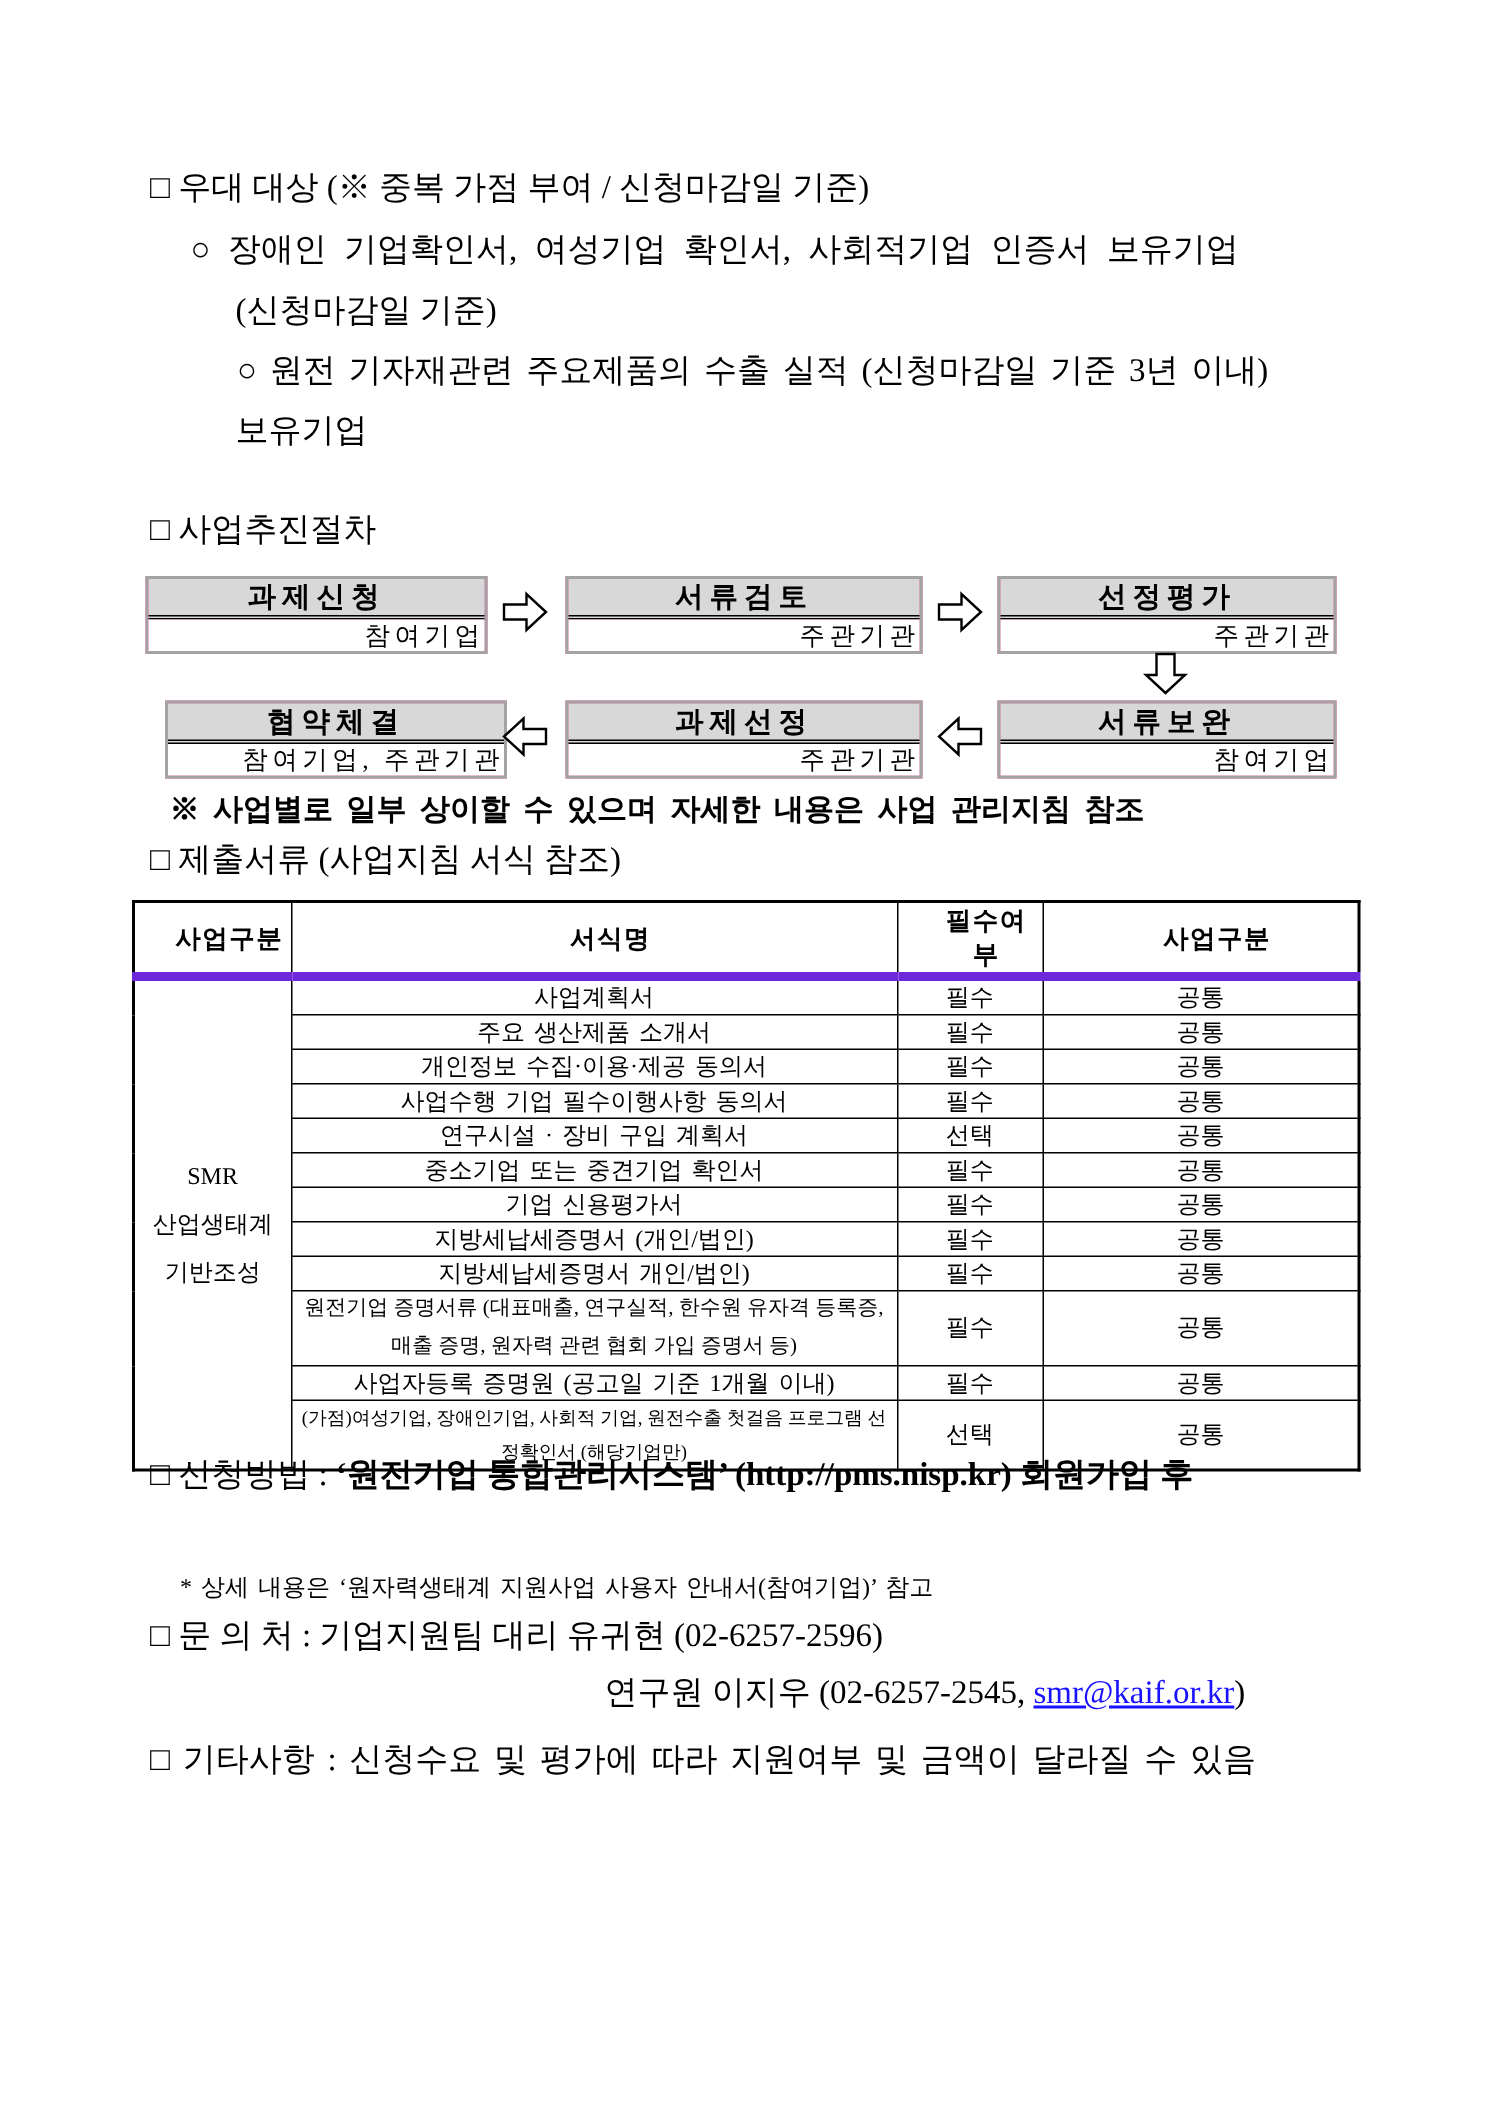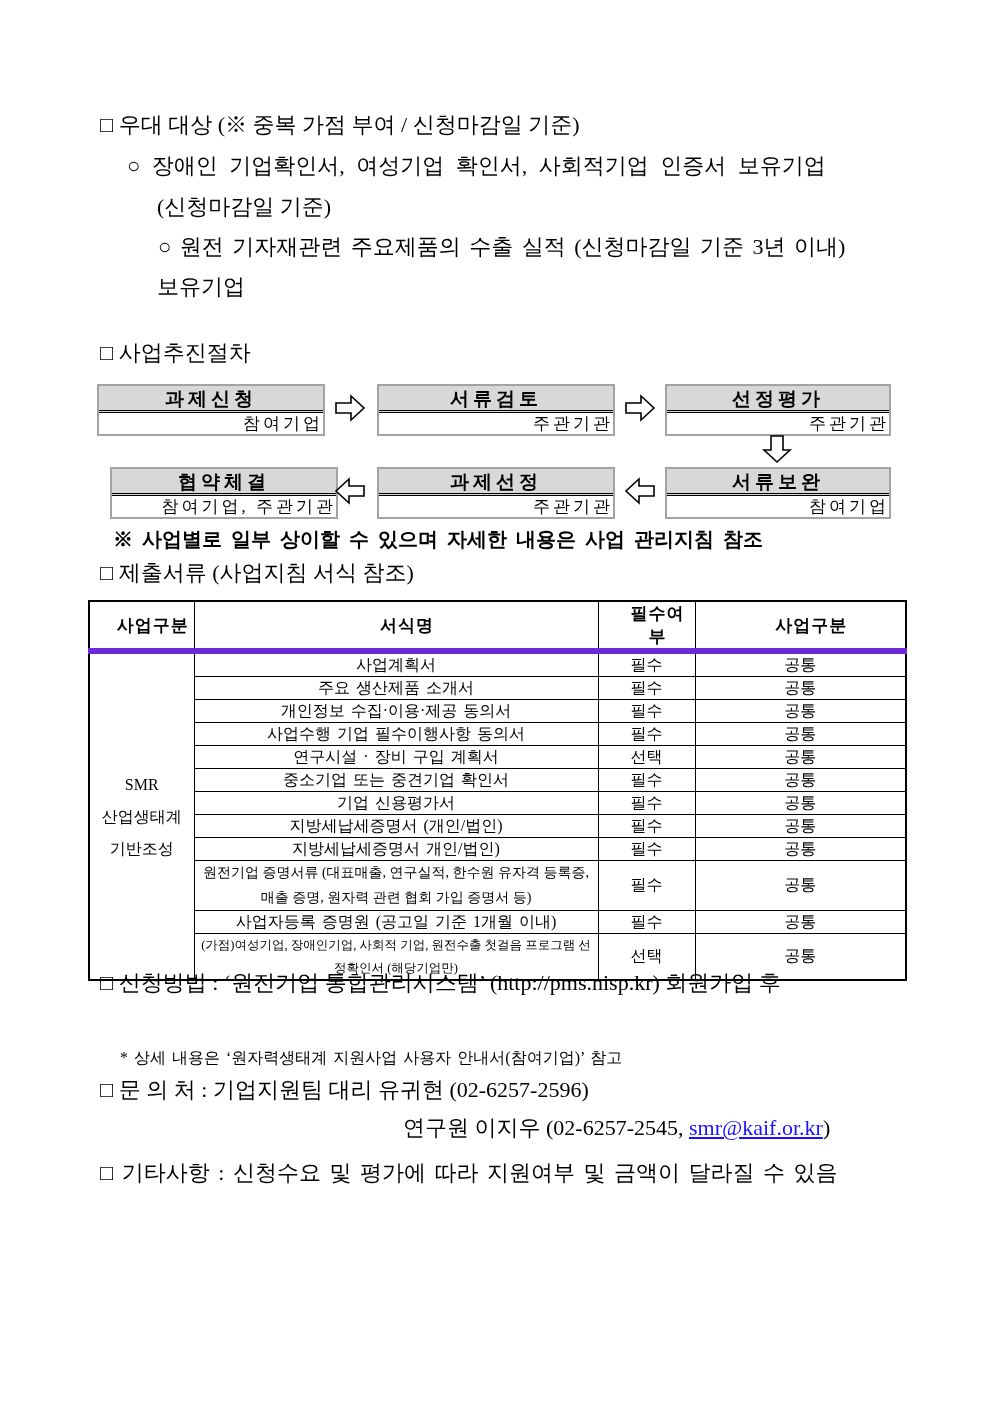--- a/index.html
+++ b/index.html
@@ -5,21 +5,21 @@
   html,body{margin:0;padding:0;background:#ffffff;}
   .page{
     position:relative;width:992px;height:1403px;background:#ffffff;
     font-family:"Liberation Serif","DejaVu Serif",serif;color:#000;
     overflow:hidden;
   }
   .abs{position:absolute;white-space:nowrap;}
   .body-line{font-size:22px;line-height:1.2;}
   .ws{word-spacing:6px;}
   .ws2{word-spacing:3px;}
-  .bold{font-weight:normal;}
+  .bold{font-weight:bold;}
   .note-line{font-size:20px;font-weight:bold;word-spacing:4px;}
   .footnote{font-size:16px;word-spacing:2px;}
   .email-link{color:#1a12ff;text-decoration:underline;}
 
   
   .flow-box{
     position:absolute;border:2px solid #a3a3a3;background:#ec4899;box-sizing:border-box;
   }
   .flow-title{
     background:#d8d8d8;font-weight:bold;font-size:19px;letter-spacing:4px;

